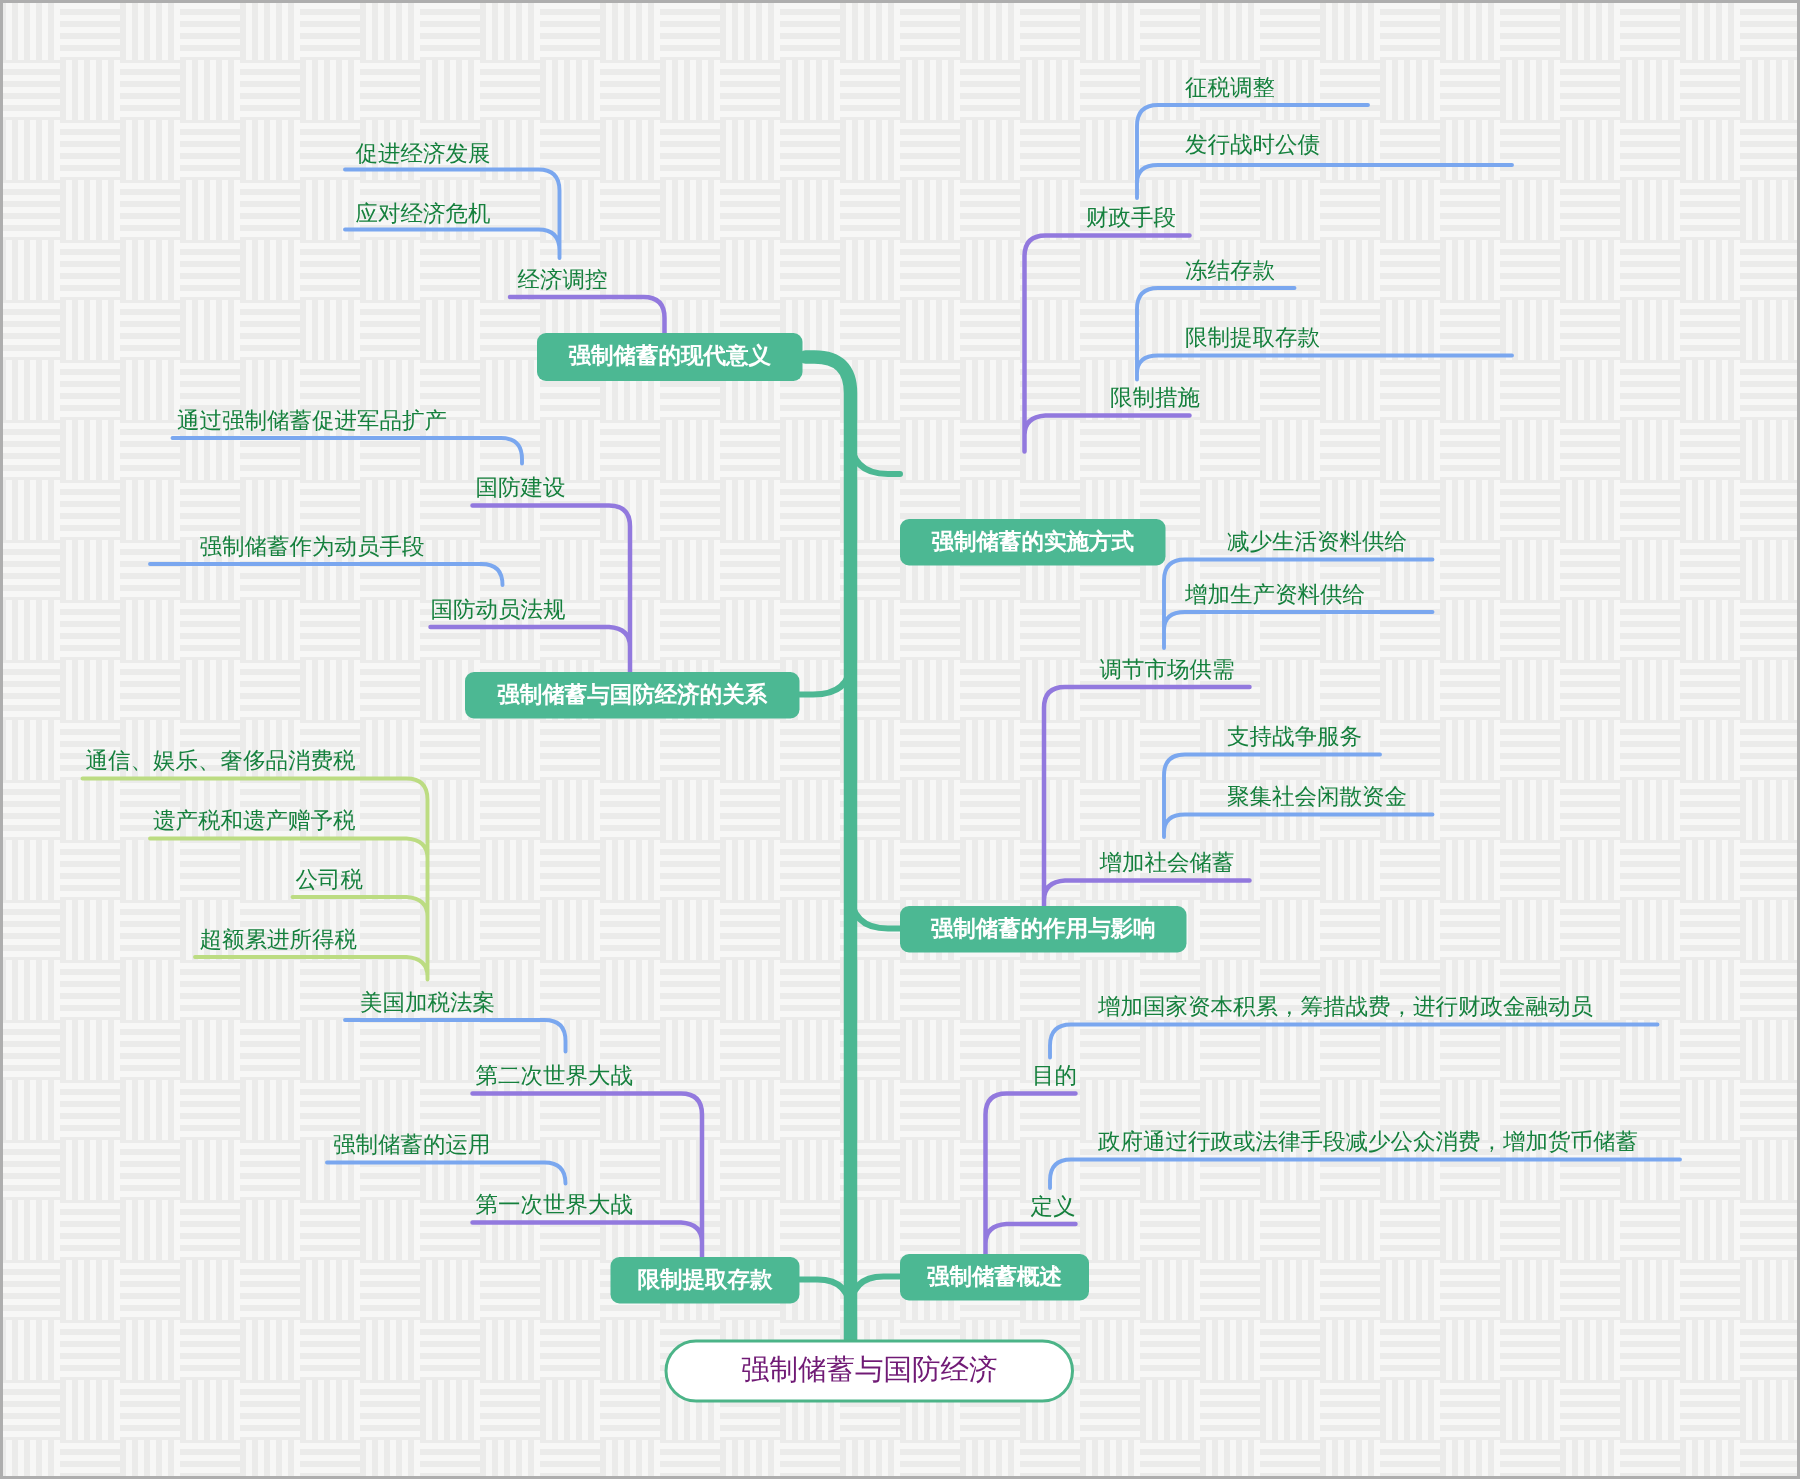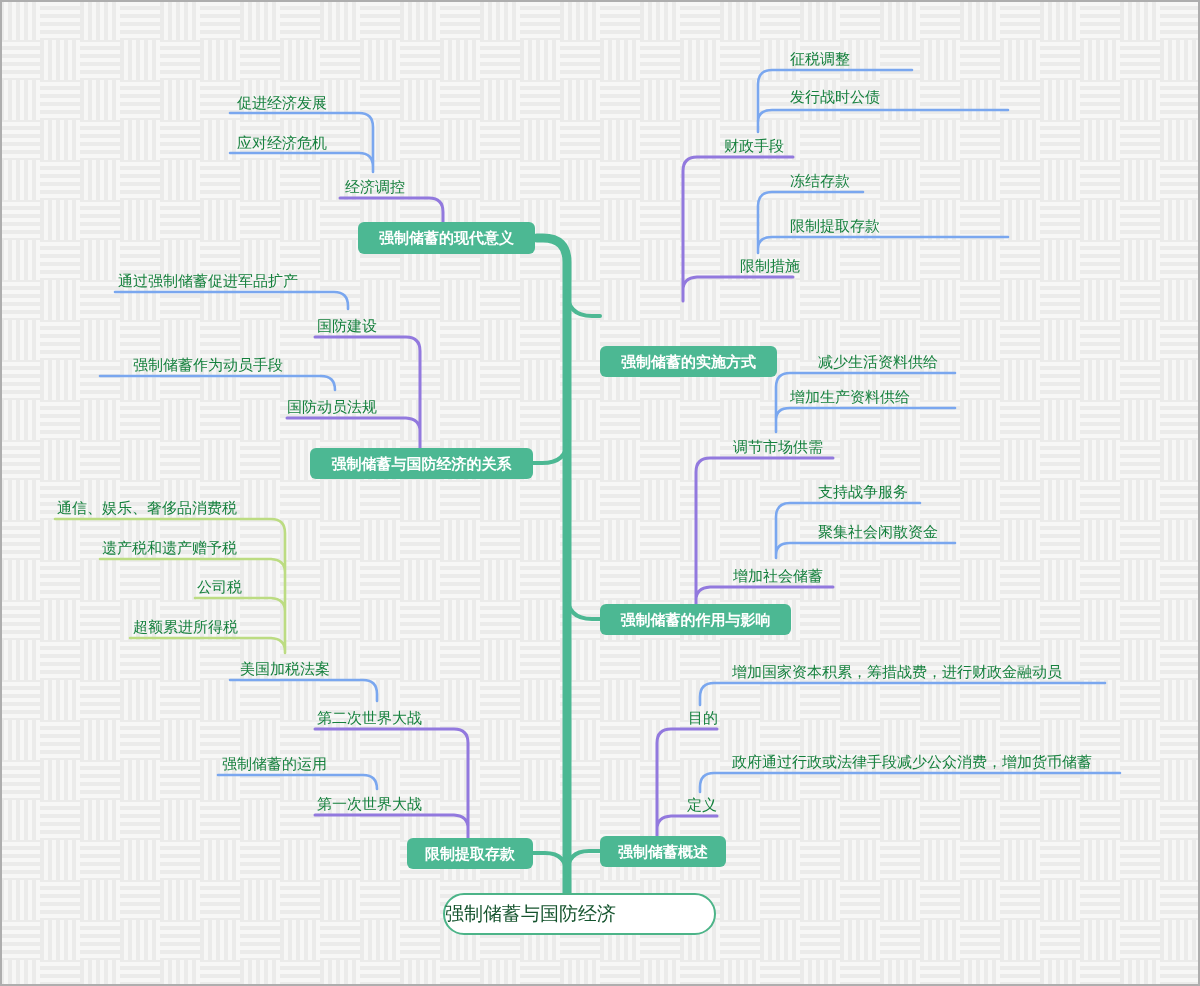--- a/index.html
+++ b/index.html
@@ -27,23 +27,23 @@
   .lbl{
     position:absolute;z-index:2;height:22px;line-height:22px;
     font-size:15px;color:#15803d;white-space:nowrap;cursor:pointer;
   }
   .box{
     position:absolute;z-index:2;background:#4CB893;color:#fff;
     font-size:15px;font-weight:bold;text-align:center;border-radius:6px;
     white-space:nowrap;cursor:pointer;
   }
   .root{
-    position:absolute;z-index:2;background:#ffffff;color:#14532d;
+    position:absolute;z-index:2;background:#ffffff;color:#701a75;
     border:2px solid #4CB488;border-radius:22px;font-size:19px;
-    text-align:left;white-space:nowrap;cursor:pointer;box-sizing:border-box;
+    text-align:center;white-space:nowrap;cursor:pointer;box-sizing:border-box;
   }
 </style>
 </head>
 <body>
 
 <div class="canvas">
   <div class="weave-a"></div>
   <div class="weave-b"></div>
   <div class="frame"></div>
 

